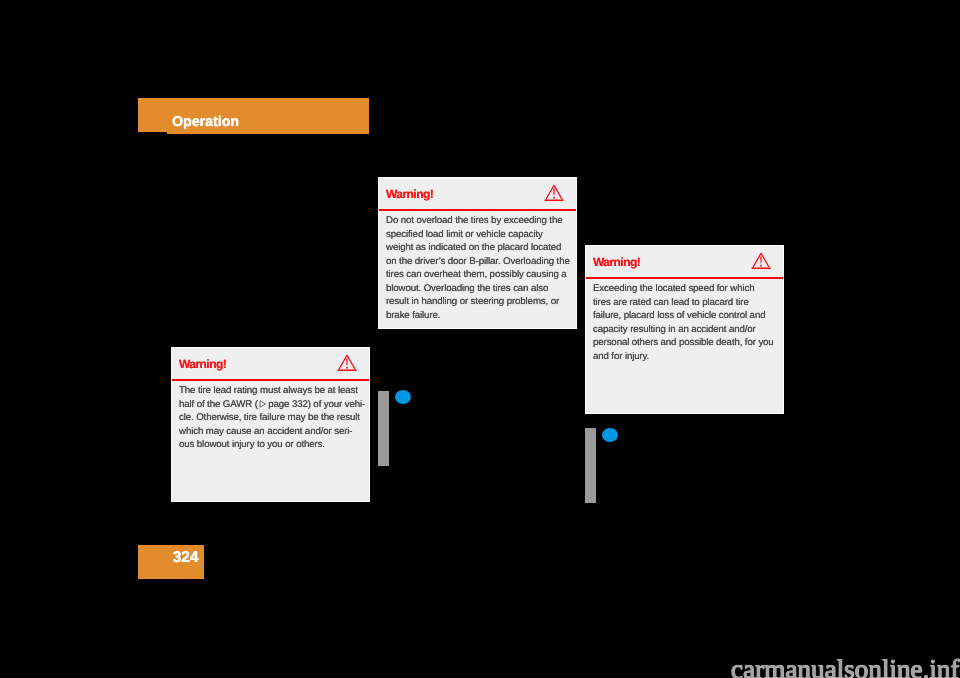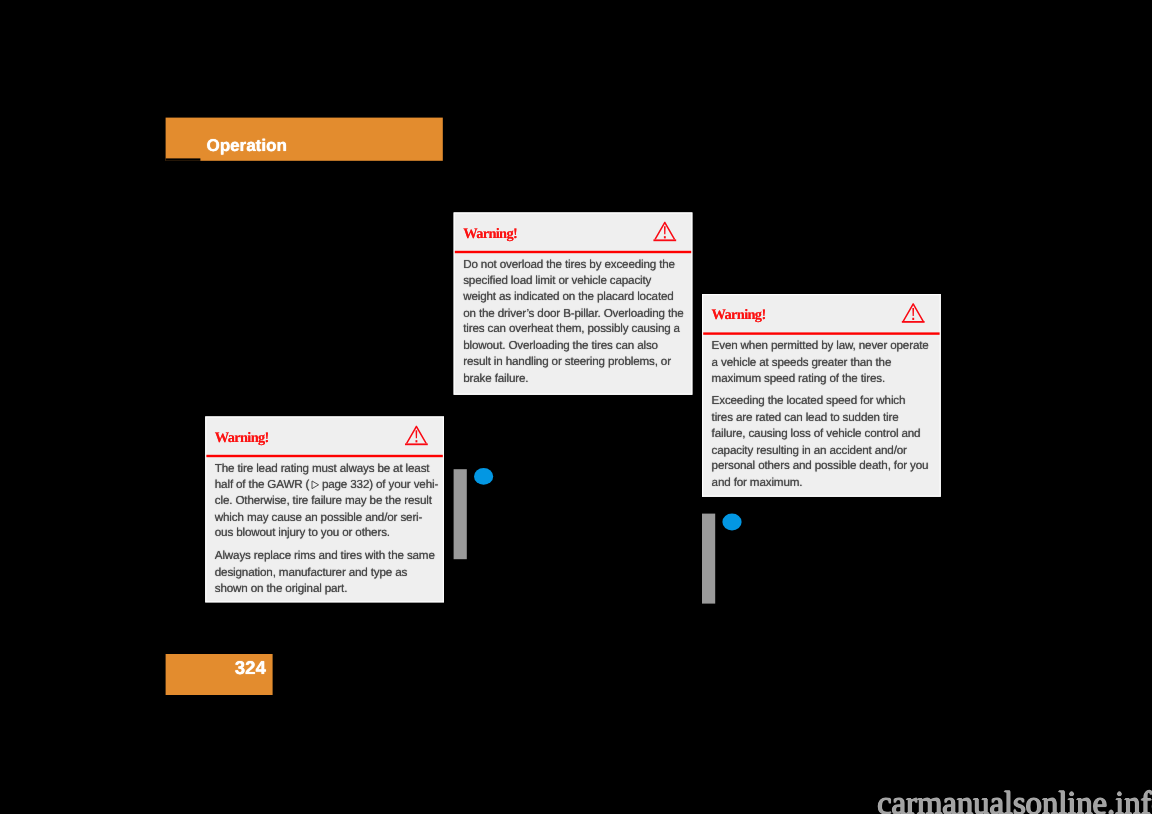--- a/index.html
+++ b/index.html
@@ -18,21 +18,21 @@
   #section-header .notch{position:absolute;left:0;bottom:0;width:29px;height:2px;background:#000;}
   #section-header .label{position:absolute;left:34px;top:16px;font-size:14.2px;font-weight:bold;text-shadow:0 0 0.8px rgba(255,255,255,0.95),0.3px 0 0.3px rgba(255,255,255,0.7);
        color:#fff;letter-spacing:0px;}
 
   
   #page-number{left:138px;top:545px;width:66px;height:34px;background:#E38C2E;}
   #page-number .num{position:absolute;right:5.5px;top:3.5px;font-size:15.5px;font-weight:bold;color:#fff;letter-spacing:0px;text-shadow:0 0 0.8px rgba(255,255,255,0.95),0.3px 0 0.3px rgba(255,255,255,0.7);}
 
   
   .warnbox{background:#EFEFEF;border:1.2px solid #FEFEFE;box-sizing:border-box;}
-  .warnhead{position:relative;height:31px;font-family:Liberation Serif, serif;}
+  .warnhead{position:relative;height:31px;}
   .warnhead .wtitle{position:absolute;left:7px;top:9px;font-size:12.0px;font-weight:bold;color:#FC1212;letter-spacing:-0.55px;text-shadow:0 0 0.35px rgba(252,18,18,0.75);}
   .warnhead .wicon{position:absolute;right:12px;top:6px;}
   .rule{height:2px;background:#FE0000;}
   .wbody{padding:3px 7px 0 7px;font-size:9.7px;line-height:13.5px;color:#4A4A4A;
          text-shadow:0 0 0.7px rgba(55,55,55,0.9);
          white-space:nowrap;overflow:visible;letter-spacing:-0.12px;}
   .wbody p{margin:0 0 5.5px 0;white-space:nowrap;}
   .reftri{display:inline-block;width:7.5px;height:8px;position:relative;top:1.2px;margin-left:1.2px;margin-right:-0.8px;}
 
   #warnbox-1{left:378px;top:177px;width:199px;height:152px;}
@@ -55,21 +55,21 @@
 </head>
 <body>
 
 <div class="page">
 
   <div class="abs" id="section-header" style="background: rgb(227, 140, 46);">
     <span class="notch"></span>
     <span class="label">Operation</span>
   </div>
 
-  <div class="abs" id="page-number" style="background: rgb(227, 140, 46); padding-left: 23px;">
+  <div class="abs" id="page-number" style="background: rgb(227, 140, 46);">
     <span class="num">324</span>
   </div>
 
   <div class="abs warnbox" id="warnbox-1">
     <div class="warnhead">
       <span class="wtitle" style="color: rgb(252, 18, 18);">Warning!</span>
       <span class="wicon">
         <svg width="20" height="18" viewBox="0 0 40 36" shape-rendering="geometricPrecision">
             <g fill="#FA0A14">
               <path d="M19.2 1.4 L20.8 1.4 L37.8 31.0 L34.9 31.0 L20 5.2 L5.1 31.0 L2.2 31.0 Z"></path>
@@ -97,43 +97,41 @@
               <path d="M18.6 9.2 L21.4 9.2 L21.0 22.5 L19.0 22.5 Z"></path>
               <rect x="18.5" y="25.6" width="3.1" height="3.7"></rect>
             </g>
           </svg>
       </span>
     </div>
     <div class="rule"></div>
     <div class="wbody">
         <p><span>The tire lead rating must always be at least</span><br><span>half of the GAWR (<span class="reftri"><svg width="7.5" height="8" viewBox="0 0 15 16">
                 <path d="M2 1.6 L13 8 L2 14.4 Z" fill="none" stroke="#4A4A4A" stroke-width="1.6" stroke-linejoin="miter"></path>
-              </svg></span> page 332) of your vehi-</span><br><span>cle. Otherwise, tire failure may be the result</span><br><span>which may cause an possible and/or seri-</span><br><span>ous blowout injury to you or others.</span></p>
-        <p><span>Always replace rims and tires with the same</span><br><span>designation, manufacturer and type as</span><br><span>shown on the original part.</span></p>
+              </svg></span> page 332) of your vehi-</span><br><span>cle. Otherwise, tire failure may be the result</span><br><span>which may cause an accident and/or seri-</span><br><span>ous blowout injury to you or others.</span></p>
       </div>
   </div>
 
   <div class="abs warnbox" id="warnbox-3">
     <div class="warnhead">
       <span class="wtitle" style="color: rgb(252, 18, 18);">Warning!</span>
       <span class="wicon">
         <svg width="20" height="18" viewBox="0 0 40 36" shape-rendering="geometricPrecision">
             <g fill="#FA0A14">
               <path d="M19.2 1.4 L20.8 1.4 L37.8 31.0 L34.9 31.0 L20 5.2 L5.1 31.0 L2.2 31.0 Z"></path>
               <rect x="1.0" y="31.0" width="38" height="3.0"></rect>
               <path d="M18.6 9.2 L21.4 9.2 L21.0 22.5 L19.0 22.5 Z"></path>
               <rect x="18.5" y="25.6" width="3.1" height="3.7"></rect>
             </g>
           </svg>
       </span>
     </div>
     <div class="rule"></div>
     <div class="wbody">
-        <p><span>Even when permitted by law, never operate</span><br><span>a vehicle at speeds greater than the</span><br><span>maximum speed rating of the tires.</span></p>
-        <p><span>Exceeding the located speed for which</span><br><span>tires are rated can lead to sudden tire</span><br><span>failure, causing loss of vehicle control and</span><br><span>capacity resulting in an accident and/or</span><br><span>personal others and possible death, for you</span><br><span>and for maximum.</span></p>
+        <p><span>Exceeding the located speed for which</span><br><span>tires are rated can lead to placard tire</span><br><span>failure, placard loss of vehicle control and</span><br><span>capacity resulting in an accident and/or</span><br><span>personal others and possible death, for you</span><br><span>and for injury.</span></p>
       </div>
   </div>
 
   <div class="abs greybar" id="bar-1" style="background: rgb(154, 154, 154);"></div>
   <div class="abs bluedot" id="dot-1" style="background: rgb(3, 151, 227);"></div>
   <div class="abs greybar" id="bar-2" style="background: rgb(154, 154, 154);"></div>
   <div class="abs bluedot" id="dot-2" style="background: rgb(3, 151, 227);"></div>
 
   <div class="abs" id="watermark" style="color: rgb(163, 163, 163);">carmanualsonline.info</div>
 

